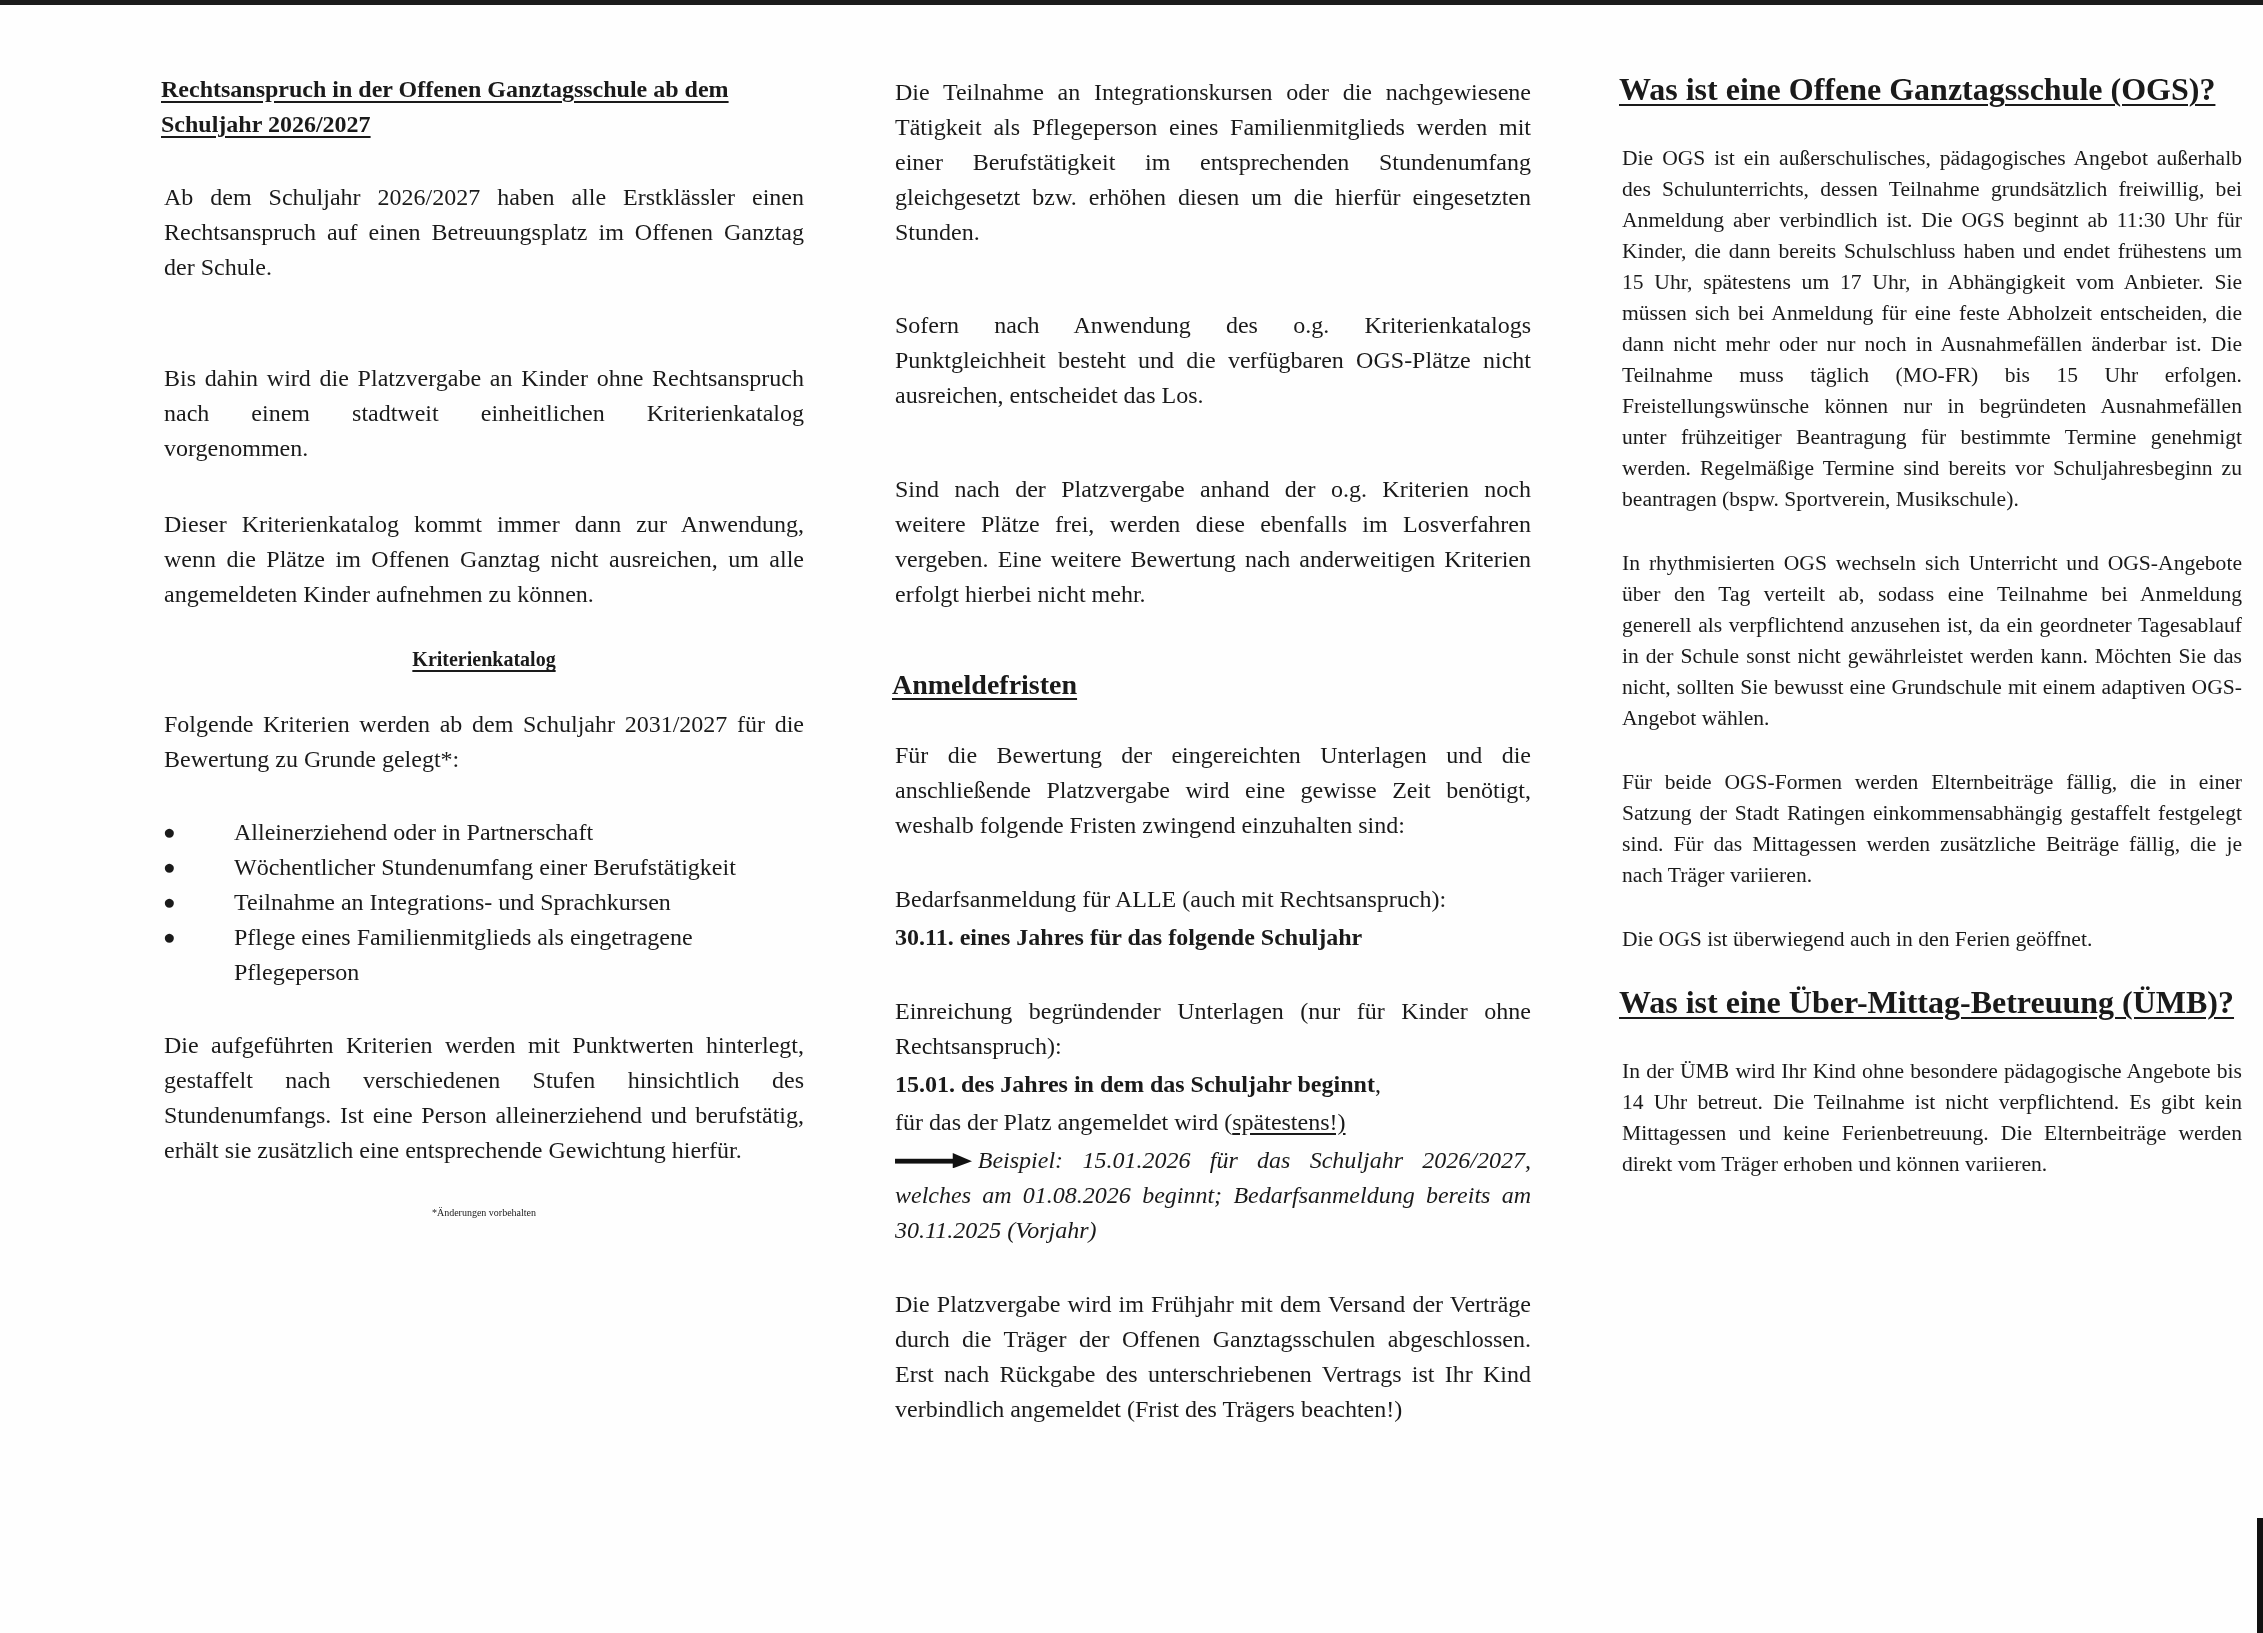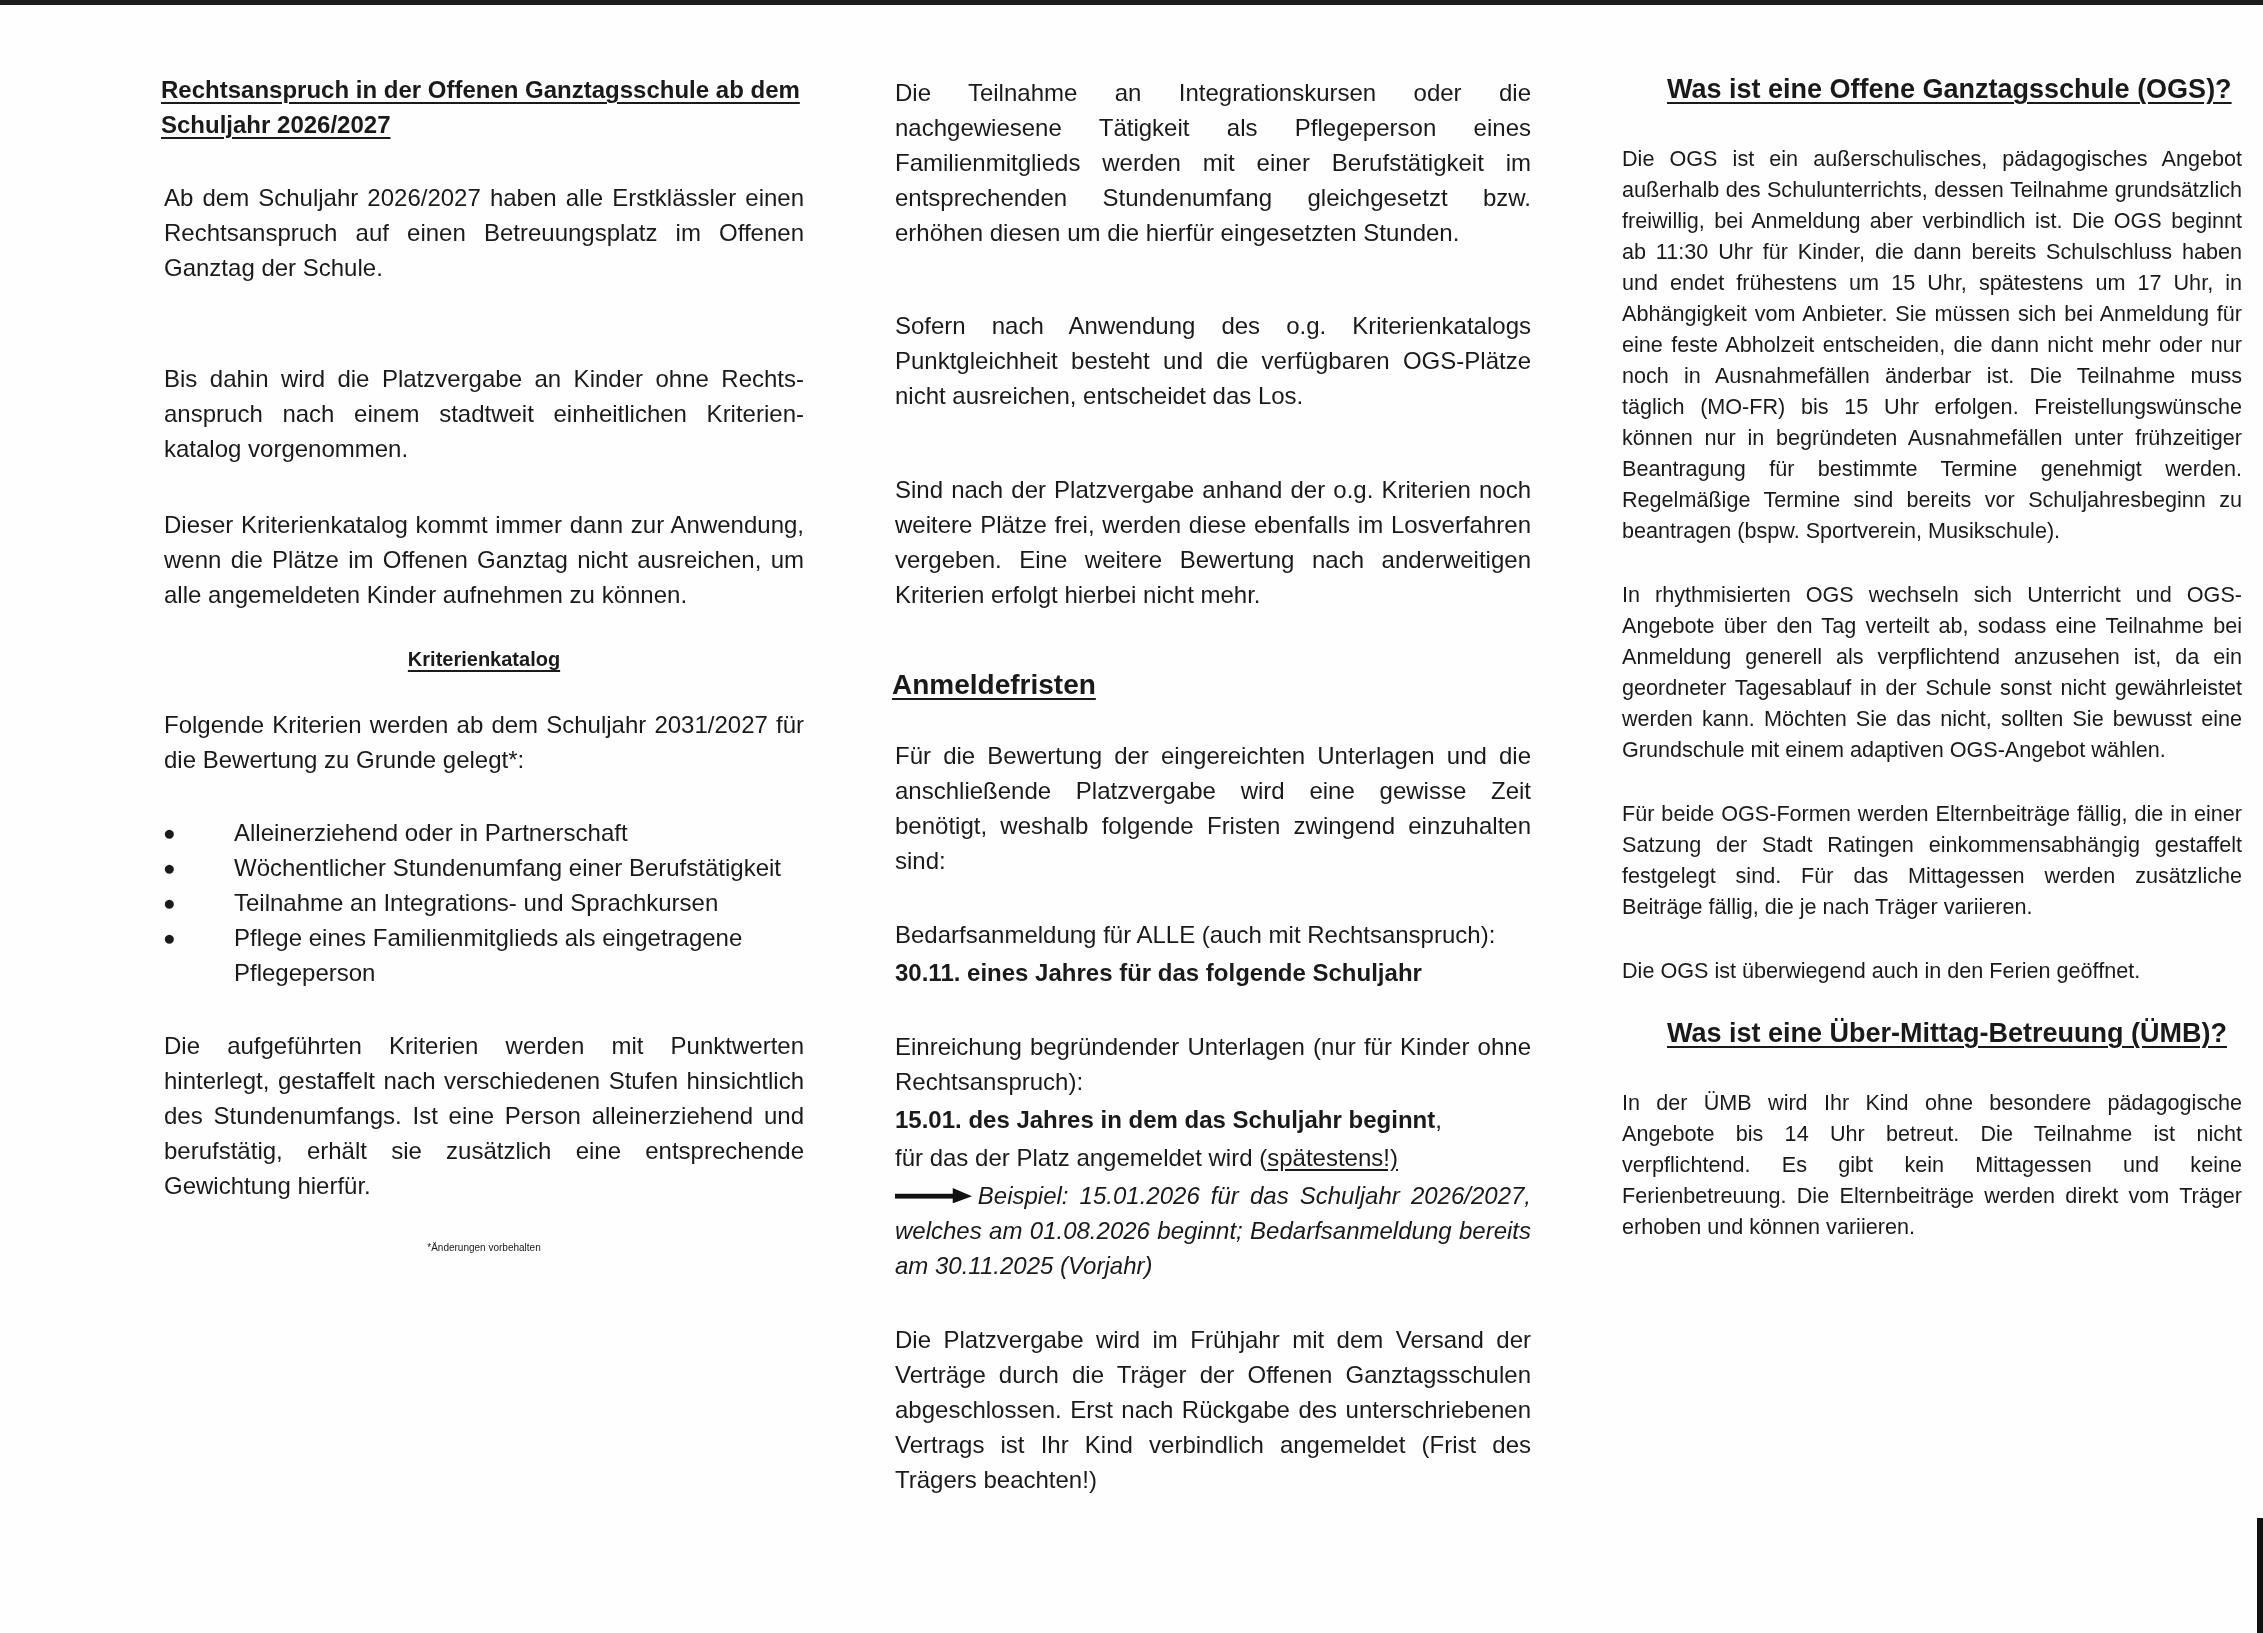--- a/index.html
+++ b/index.html
@@ -19,31 +19,32 @@
       background: #1c1c1c;
     }
     .right-edge {
       position: absolute; right: 0; top: 1518px; width: 5.8px; height: 115px;
       background: #111;
     }
     .column {
       position: absolute; top: 72px;
       font-size: 24px; line-height: 35px;
       text-align: justify;
+      font-family: Liberation Serif, serif;
     }
     .col1 { left: 161px; width: 646px; }
     .col2 { left: 892px; width: 642px; }
     .col3 { left: 1619px; width: 626px; font-size: 21.6px; line-height: 31px; }
 
     .heading {
       font-weight: bold; text-decoration: underline;
       text-decoration-thickness: 1.9px; text-underline-offset: 3.8px;
       text-align: left;
     }
-    .col3 .heading { font-size: 27px; line-height: 35px; margin-left: 48px; }
+    .col3 .heading { font-size: 32px; line-height: 35px; }
     p { margin: 3px; }
     .gap-xl { height: 35px; }
     .gap-lg { height: 33px; }
     .gap-md { height: 27px; }
     .gap-sm { height: 17.3px; }
     .bold { font-weight: bold; }
     .italic { font-style: italic; }
     .u { text-decoration: underline; text-underline-offset: 2.9px; }
     .left { text-align: left; }
 

